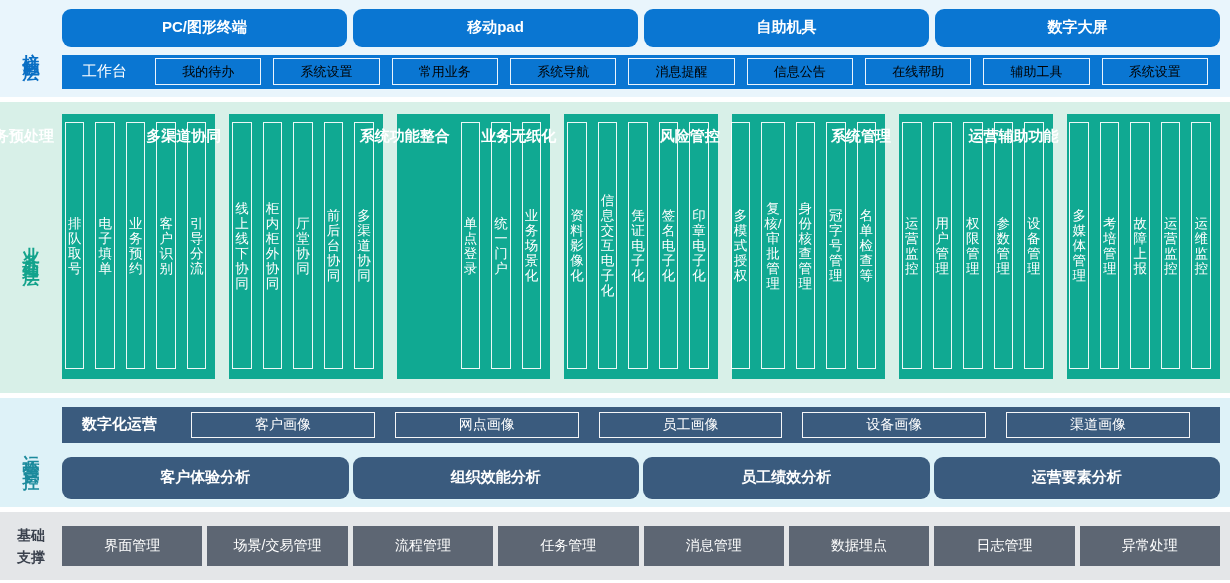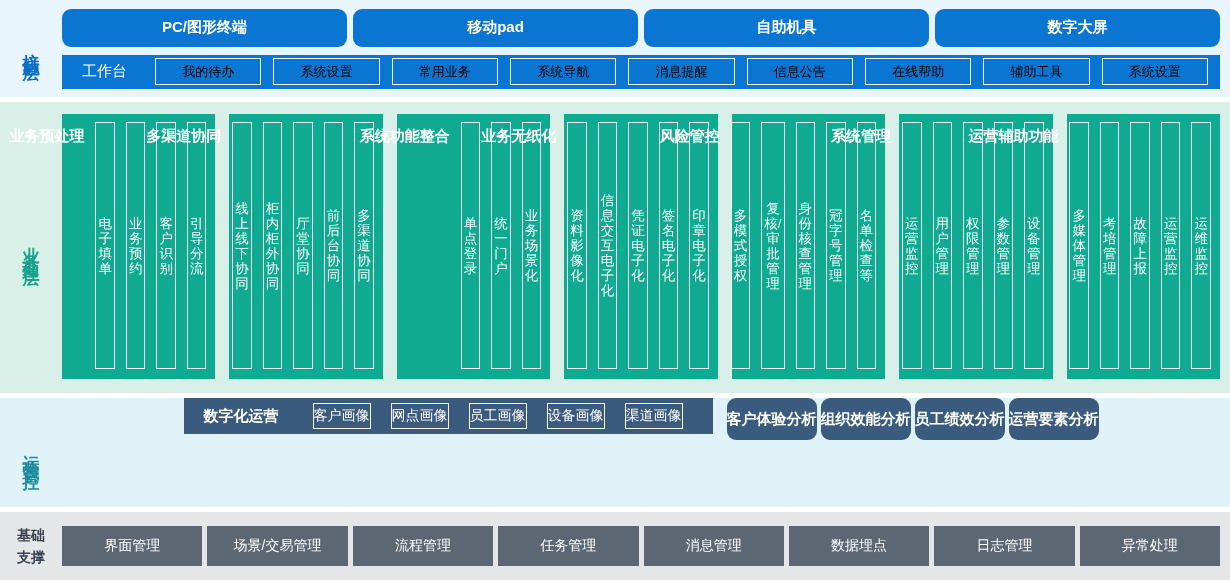--- a/index.html
+++ b/index.html
@@ -30,21 +30,21 @@
   #business{height:291px;background:var(--bg-green);}
   #business .layer-label{color:var(--green-label);}
   #business .layer-content{display:flex;gap:14px;padding:12px 10px 14px 0;}
   .bcol{flex:1;background:var(--green);padding:8px 9px 10px;display:flex;gap:11px;min-width:0;justify-content:flex-end;}
   .bcol-title{color:#fff;font-weight:bold;font-size:15px;text-align:center;line-height:28px;white-space:nowrap;}
   .bcol-item{border:1px solid rgba(255,255,255,.92);color:#fff;font-size:13.5px;min-height:33px;flex:1;display:flex;align-items:center;justify-content:center;text-align:center;line-height:15px;padding:1px 2px;}
 
   
   #operation{height:109px;background:var(--bg-cyan);}
   #operation .layer-label{color:var(--teal-label);}
-  #operation .layer-content{display:flex;flex-direction:row;justify-content:center;gap:14px;}
+  #operation .layer-content{display:flex;flex-direction:column;justify-content:center;gap:14px;}
   .digital-bar{height:36px;background:var(--slate);display:flex;align-items:center;gap:20px;padding:0 30px 0 6px;}
   .digital-label{color:#fff;font-weight:bold;font-size:15px;padding:0 14px;white-space:nowrap;}
   .digital-item{flex:1;height:26px;border:1px solid rgba(255,255,255,.95);color:#fff;font-size:14px;display:flex;align-items:center;justify-content:center;white-space:nowrap;}
   .analysis-row{display:flex;gap:4px;height:42px;}
   .analysis-btn{flex:1;background:var(--slate);border-radius:9px;color:#fff;font-weight:bold;font-size:15px;display:flex;align-items:center;justify-content:center;text-align:center;}
 
   
   #foundation{height:68px;background:var(--bg-gray);margin-bottom:0;}
   #foundation .layer-label{color:var(--gray-label);}
   #foundation .fl{width:40px;text-align:center;line-height:22px;font-size:14px;}
@@ -77,20 +77,21 @@
     </div>
   </div>
 </div>
 
 <div class="layer" id="business">
   <div class="layer-label vert">业务处理层</div>
   <div class="layer-content">
 
     <div class="bcol">
       <div class="bcol-title">业务预处理</div>
+      <div class="bcol-item">排队取号</div>
       <div class="bcol-item">电子填单</div>
       <div class="bcol-item">业务预约</div>
       <div class="bcol-item">客户识别</div>
       <div class="bcol-item">引导分流</div>
     </div>
 
     <div class="bcol">
       <div class="bcol-title">多渠道协同</div>
       <div class="bcol-item">线上线下协同</div>
       <div class="bcol-item">柜内柜外协同</div>

